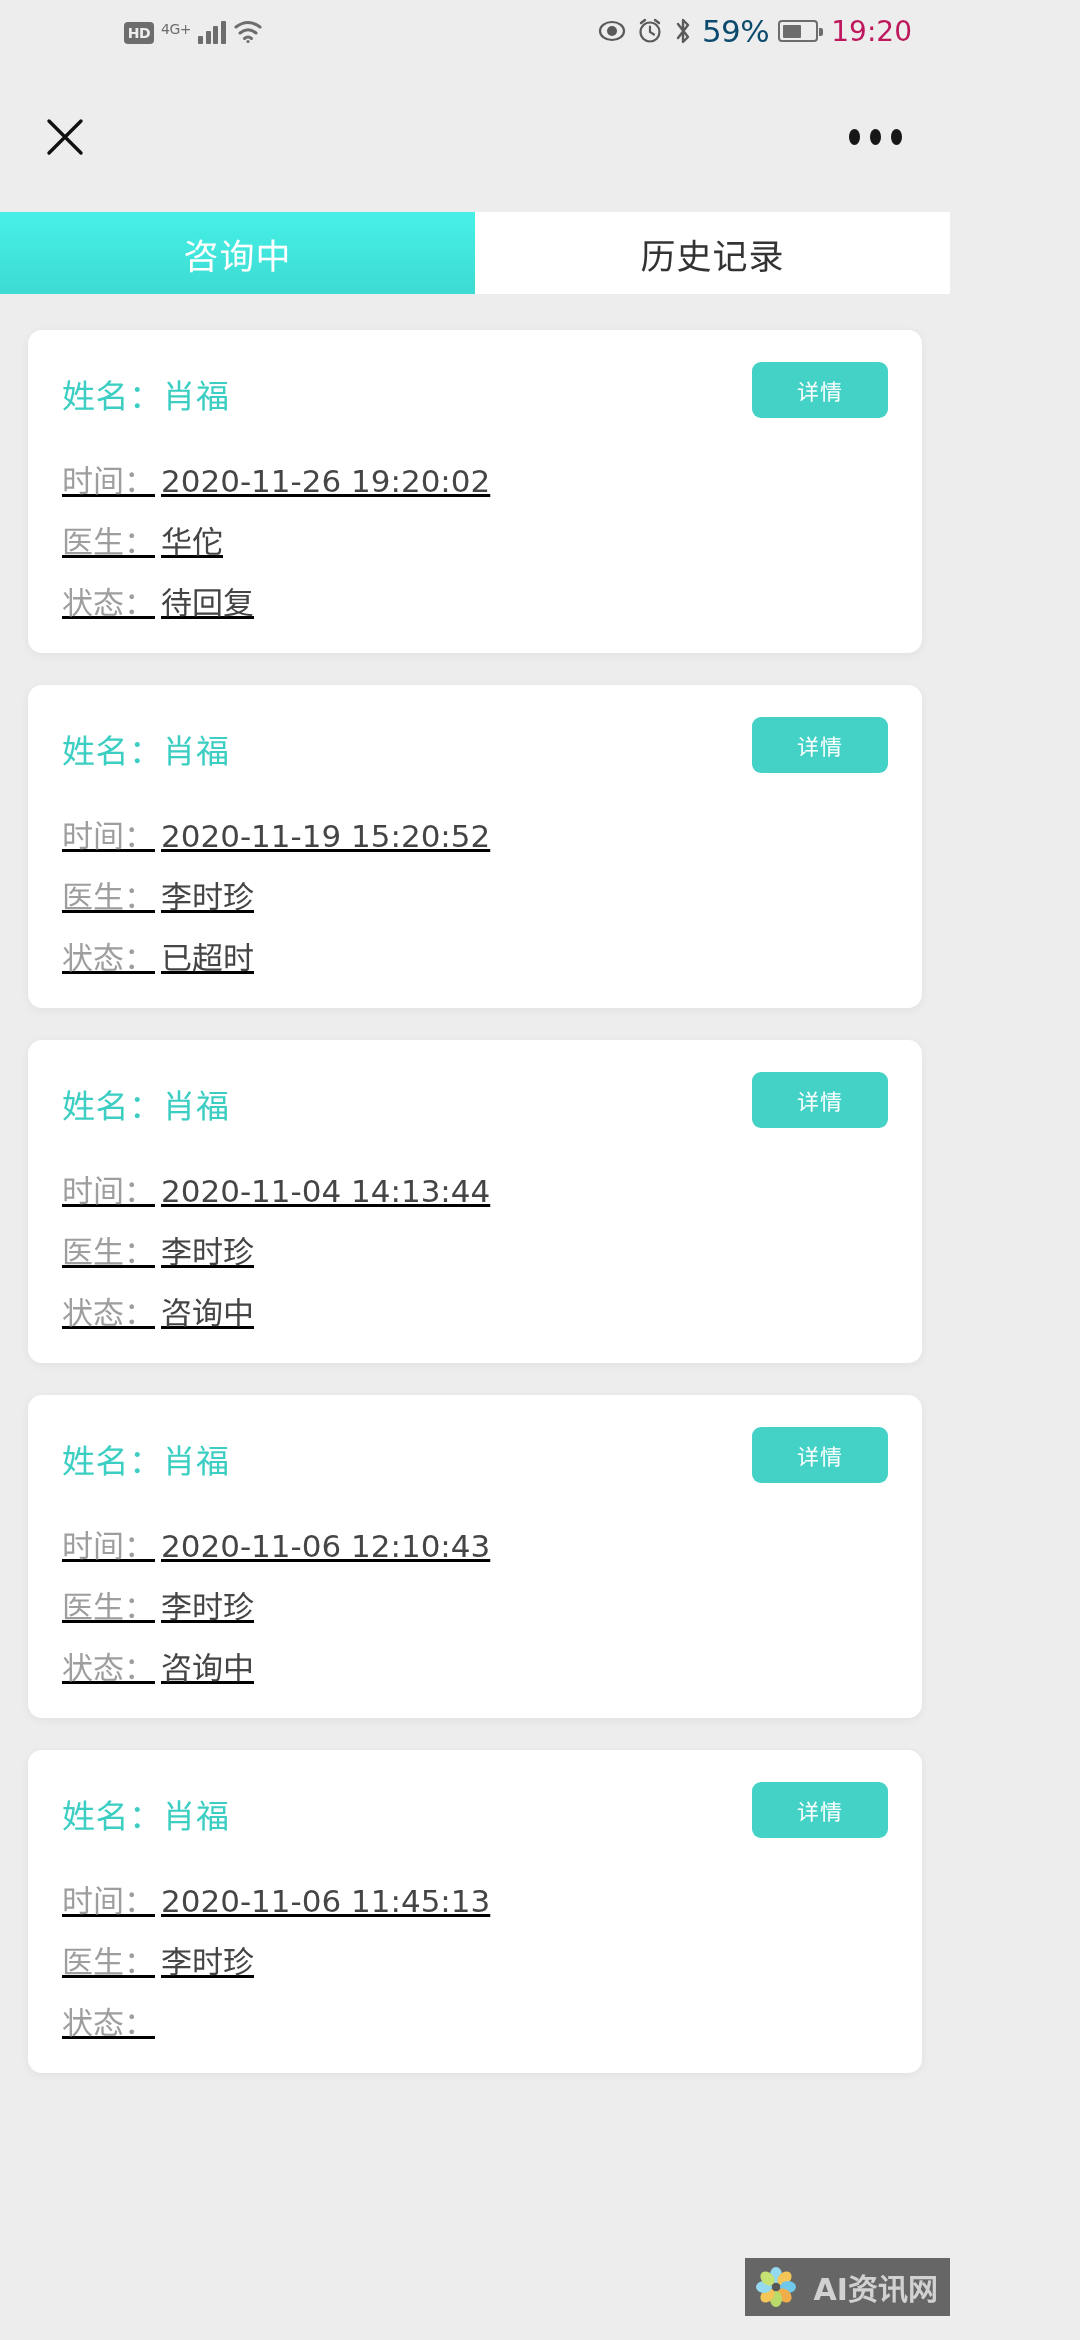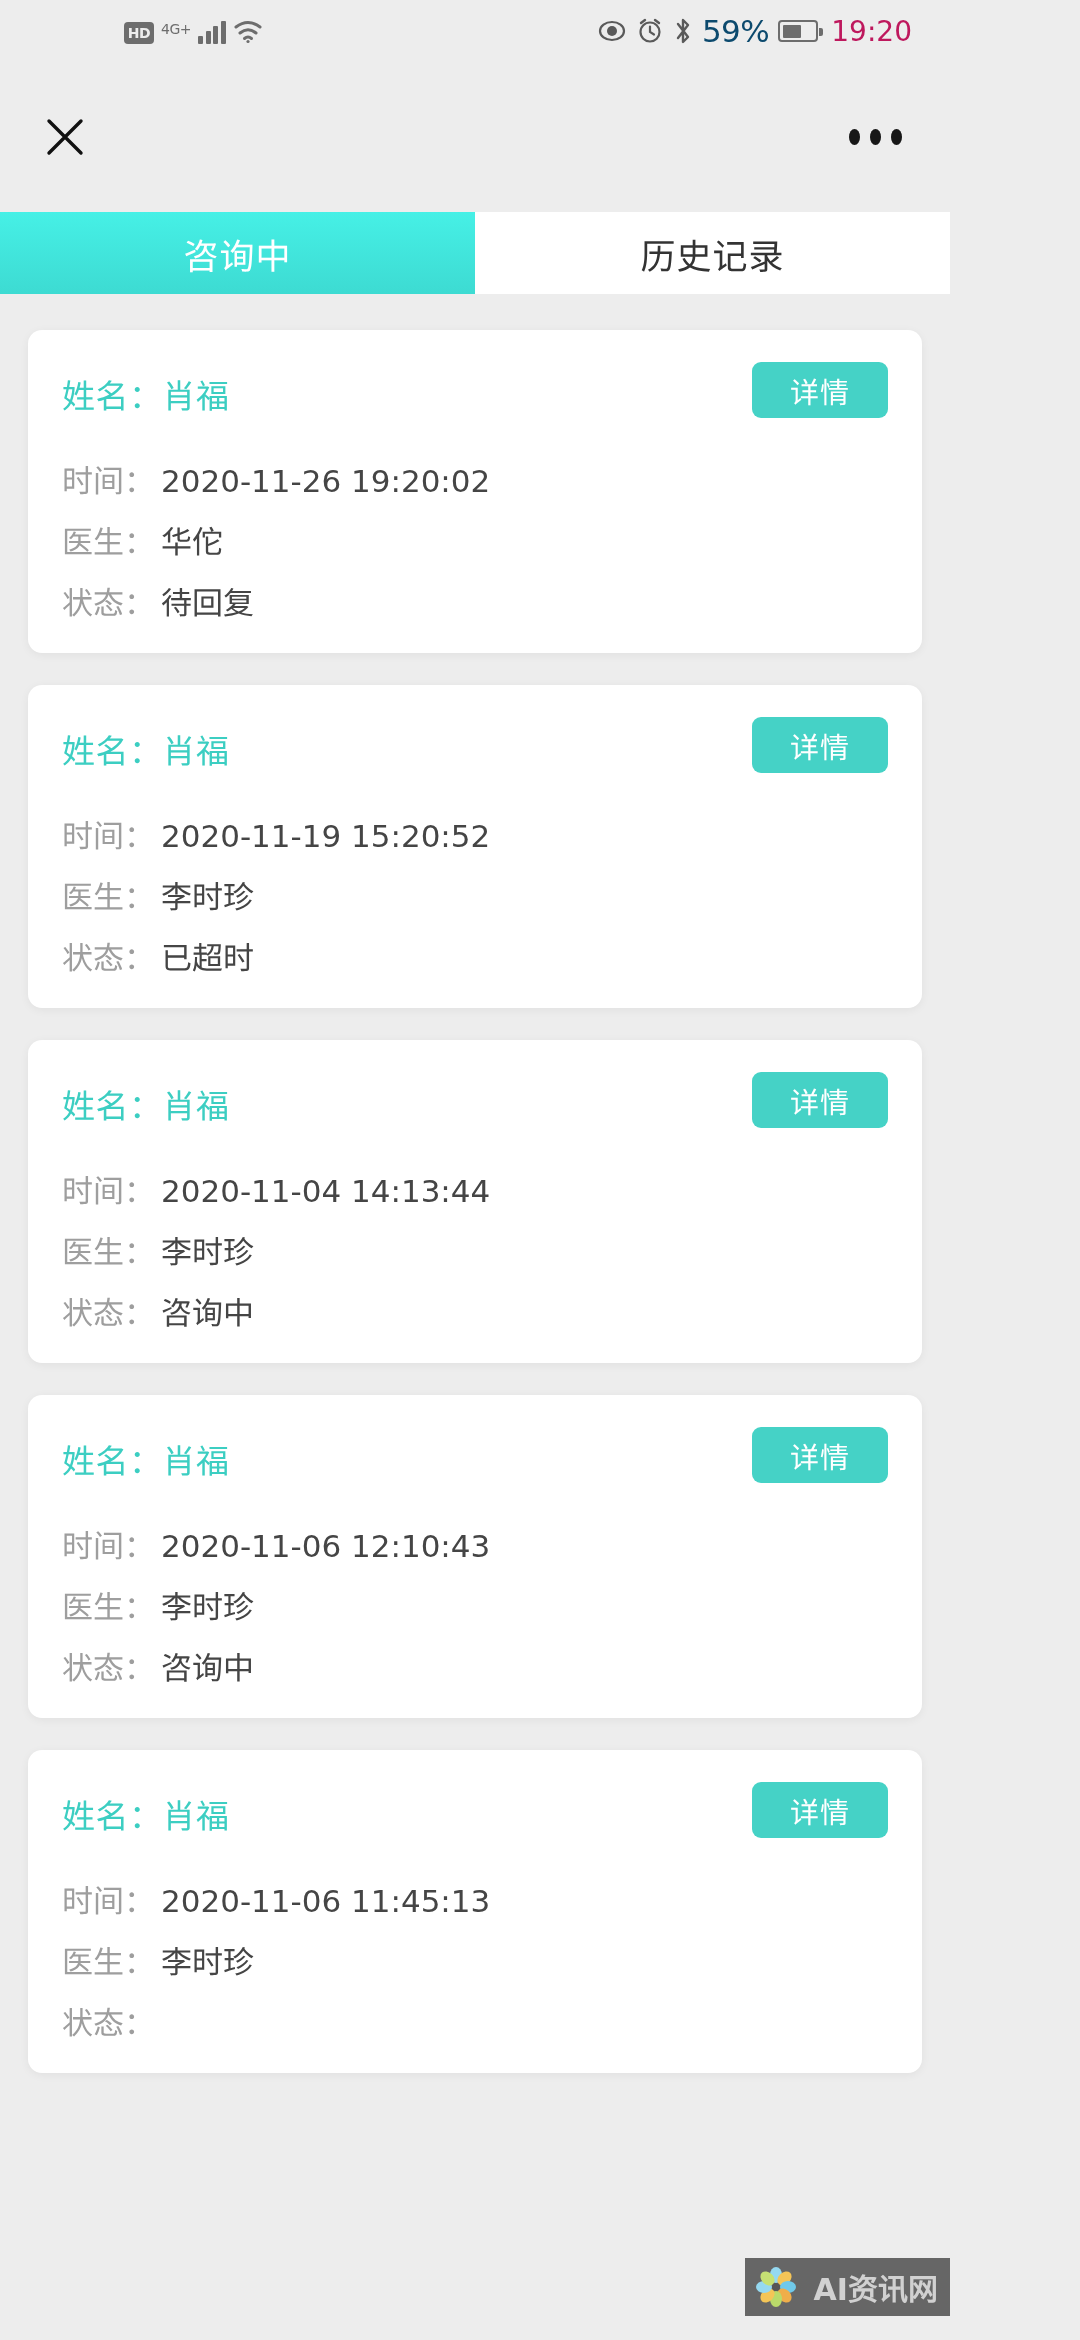--- a/index.html
+++ b/index.html
@@ -103,29 +103,30 @@
   .name-line{
     font-size:33px; color:#3ccec2; letter-spacing:.5px;
     padding-top:12px;
   }
   .name-line .lbl{ color:#3ccec2; }
   .detail-btn{
     flex:0 0 auto;
     width:136px; height:56px;
     border:none; border-radius:9px;
     background:#45d2c6; color:#ffffff;
-    font-size:29px; font-family:inherit;
+    font-size:22px; font-family:inherit;
     display:flex; align-items:center; justify-content:center;
     cursor:pointer; letter-spacing:1px;
     margin-top:4px;
   }
   .row{
     display:flex; align-items:baseline;
     font-size:31px; line-height:1;
     margin-top:30px;
+    text-decoration:underline;
   }
   .row .lbl{ color:#9e9e9e; letter-spacing:0px; }
   .row .val{ color:#454545; margin-left:6px; letter-spacing:0px; }
 
   
   .watermark{
     position:absolute; right:0; bottom:24px;
     display:flex; align-items:center; gap:17px;
     background:#5b5b5b; padding:7px 12px 7px 10px;
     opacity:.92;

